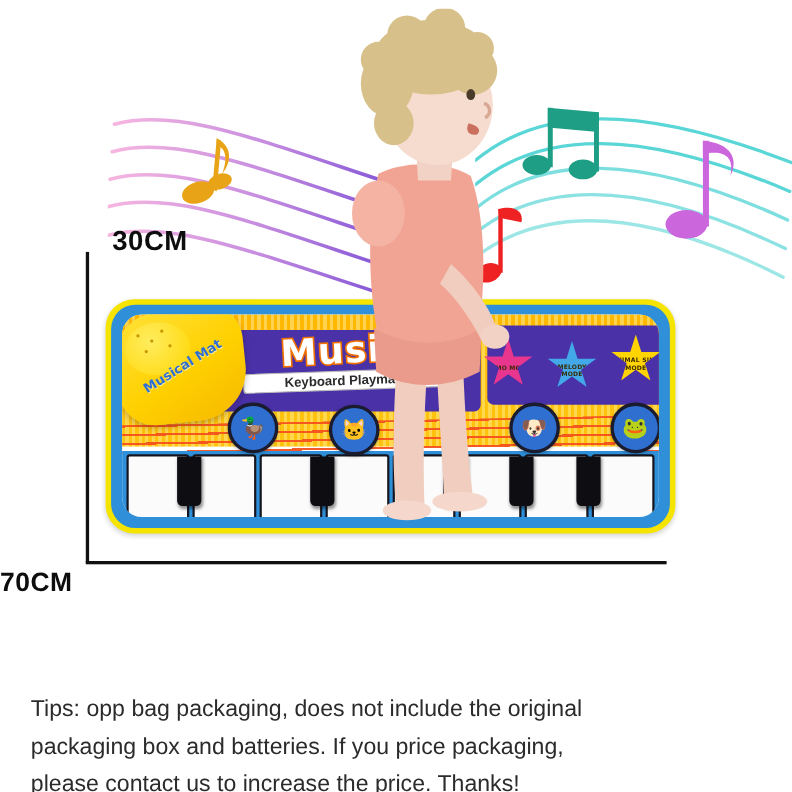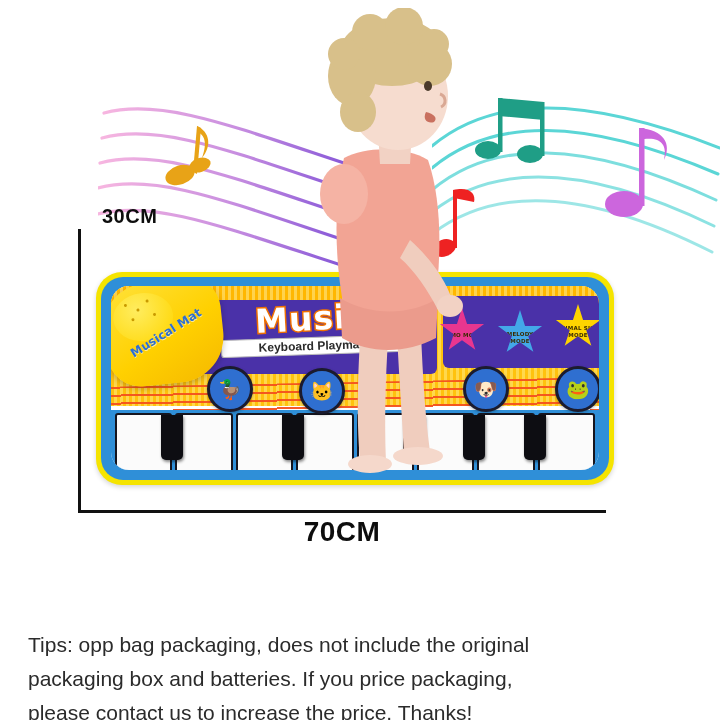--- a/index.html
+++ b/index.html
@@ -4,24 +4,24 @@
 <style>
   html,body{margin:0;padding:0;background:#ffffff;}
   body{width:720px;height:720px;position:relative;overflow:hidden;
        font-family:"Liberation Sans",sans-serif;-webkit-font-smoothing:antialiased;}
 
   .stage{position:absolute;inset:0;background:#fff;}
 
   
   #dim-vline{position:absolute;left:78px;top:229px;width:3px;height:283px;background:#111;}
   #dim-hline{position:absolute;left:78px;top:510px;width:528px;height:3px;background:#111;}
-  #label-height{position:absolute;left:102px;top:205px;font-size:20px;font-weight:700;
+  #label-height{position:absolute;left:102px;top:205px;font-size:25px;font-weight:700;
       color:#0d0d0d;letter-spacing:.5px;font-family:"Liberation Sans",sans-serif;}
-  #label-width{position:absolute;left:0;top:516px;width:684px;text-align:center;
-      font-size:28px;font-weight:700;color:#0d0d0d;letter-spacing:.5px;}
+  #label-width{position:absolute;left:0;top:516px;width:684px;
+      font-size:24px;font-weight:700;color:#0d0d0d;letter-spacing:.5px;}
 
   
   .staff{position:absolute;pointer-events:none;}
   #staff-left{left:98px;top:88px;width:300px;height:180px;}
   #staff-right{left:432px;top:78px;width:290px;height:190px;}
 
   
   #playmat{position:absolute;left:96px;top:272px;width:518px;height:213px;}
   .mat-outer{position:absolute;inset:0;background:#f5e400;border-radius:26px;
       box-shadow:0 2px 5px rgba(0,0,0,.17);}

